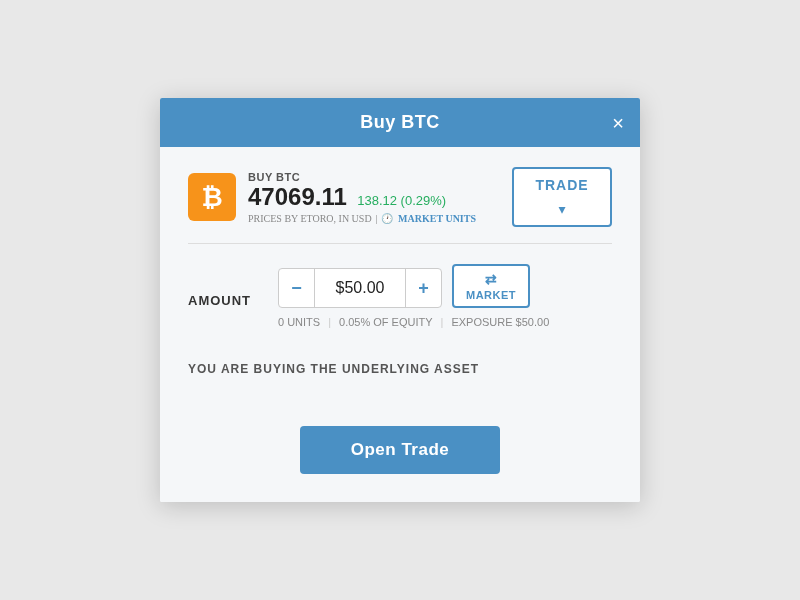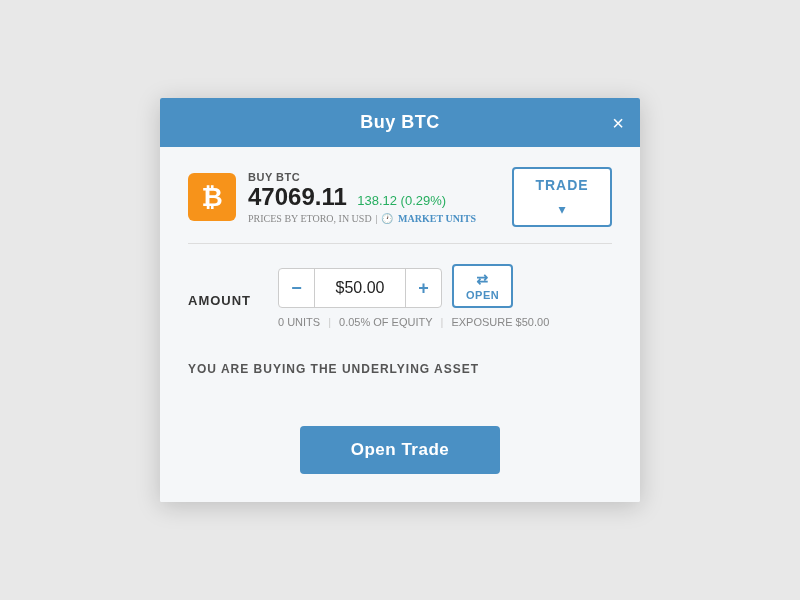--- a/index.html
+++ b/index.html
@@ -280,21 +280,21 @@
 
     <div class="amount-row">
       <span class="amount-label">AMOUNT</span>
       <div class="amount-controls">
         <button class="amount-btn minus">−</button>
         <input class="amount-input" type="text" value="$50.00" style="">
         <button class="amount-btn plus">+</button>
       </div>
       <button class="units-btn">
         <span class="units-arrows">⇄</span>
-        <span>OPEN</span>
+        <span>MARKET</span>
       </button>
     </div>
 
     <div class="info-row">
       <span>0 UNITS</span>
       <span class="info-sep">|</span>
       <span>0.05% OF EQUITY</span>
       <span class="info-sep">|</span>
       <span>EXPOSURE $50.00</span>
     </div>

